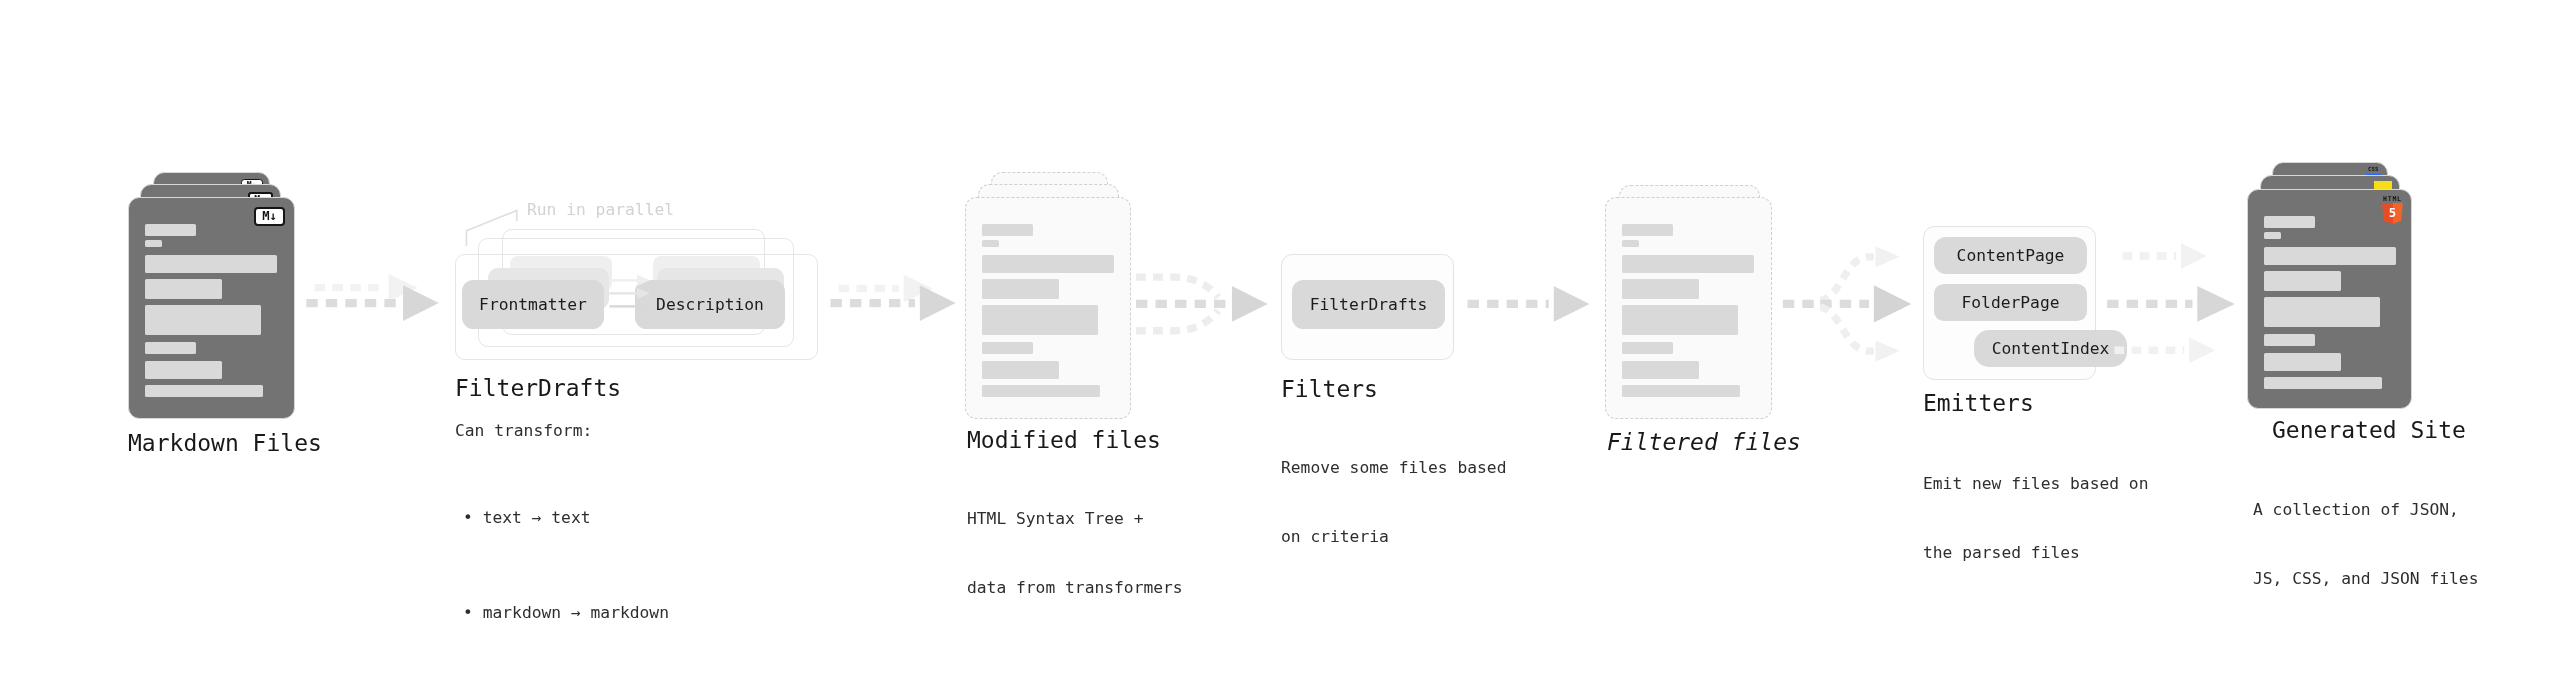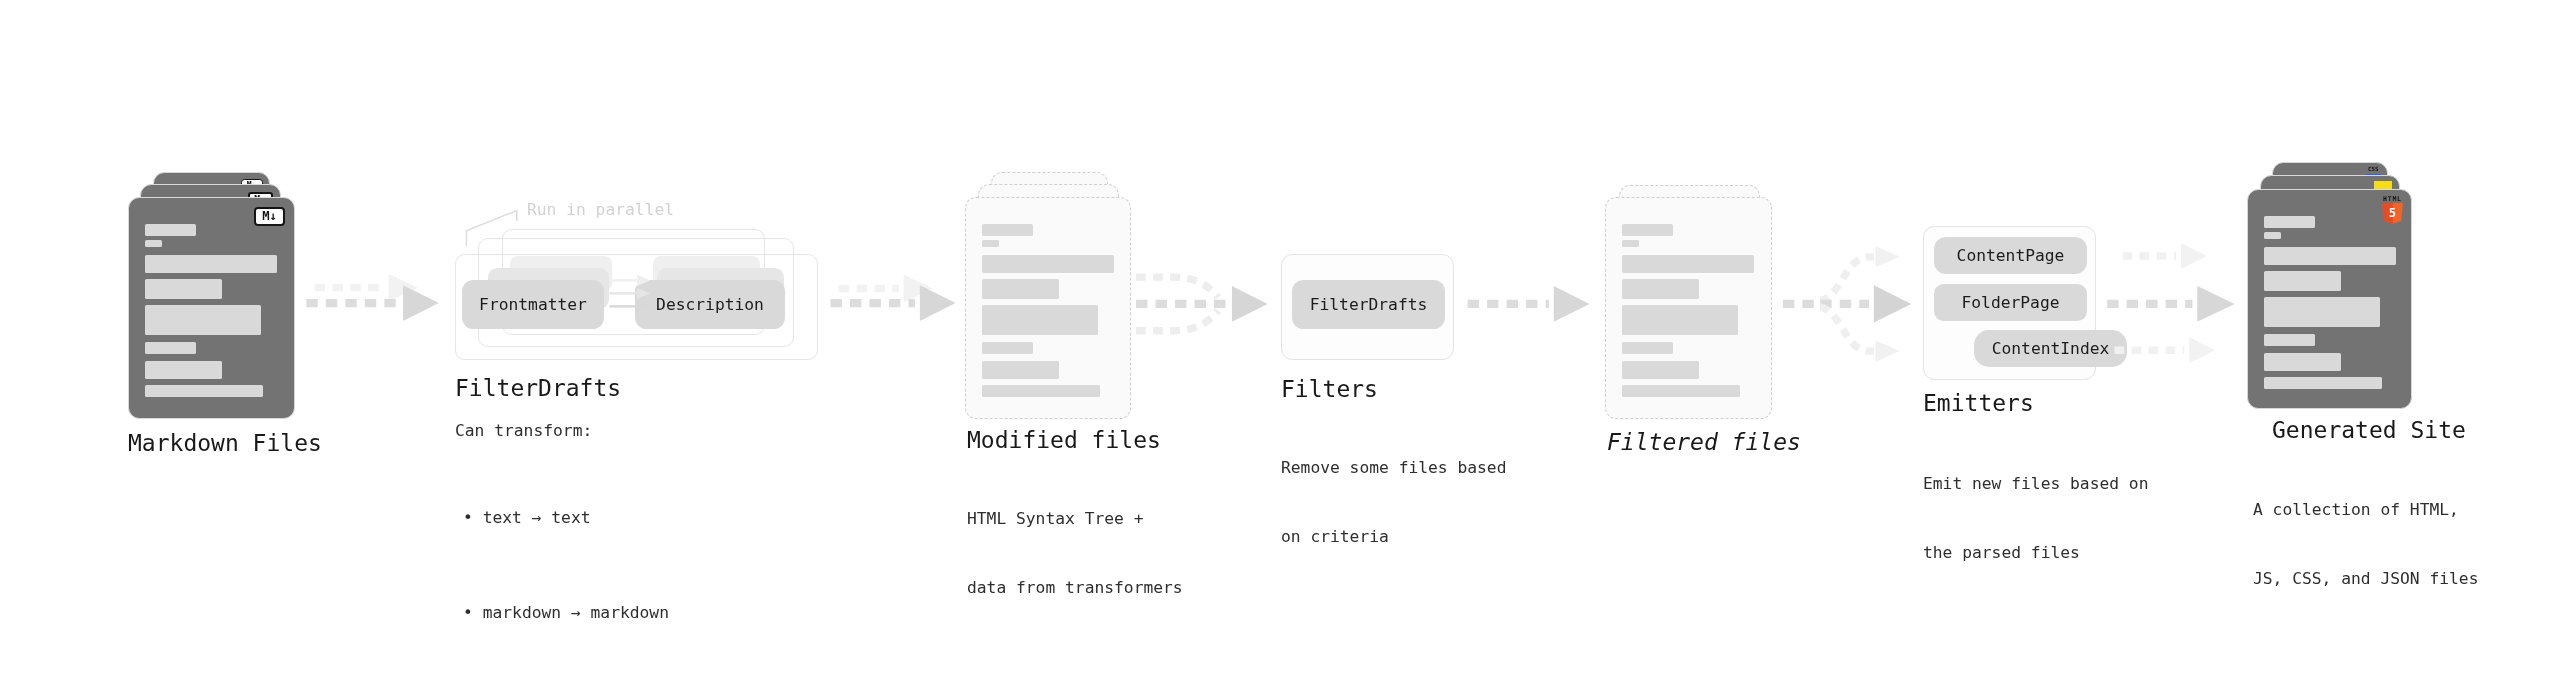--- a/index.html
+++ b/index.html
@@ -167,21 +167,21 @@
       <div class="bar b2"></div>
       <div class="bar b3"></div>
       <div class="bar b4"></div>
       <div class="bar b5"></div>
       <div class="bar b6"></div>
       <div class="bar b7"></div>
       <div class="bar b8"></div>
     </div>
     <div class="heading" style="left:2253px;top:417px;margin-left:19px;">Generated Site</div>
     <div class="body-text" style="left:2253px;top:452px;">
-      <div>A collection of HTML,</div>
+      <div>A collection of JSON,</div>
       <div>JS, CSS, and JSON files</div>
     </div>
   </div>
 
   <svg class="overlay" width="2576" height="681" viewBox="0 0 3170 838">
 
     <g>
       <line x1="387" y1="354" x2="472" y2="354" stroke="#f2f2f2" stroke-width="9" stroke-dasharray="13 9"></line>
       <polygon points="478,337 478,371 514,354" fill="#f2f2f2"></polygon>
       <line x1="377" y1="373" x2="490" y2="373" stroke="#dcdcdc" stroke-width="10" stroke-dasharray="14 10"></line>

